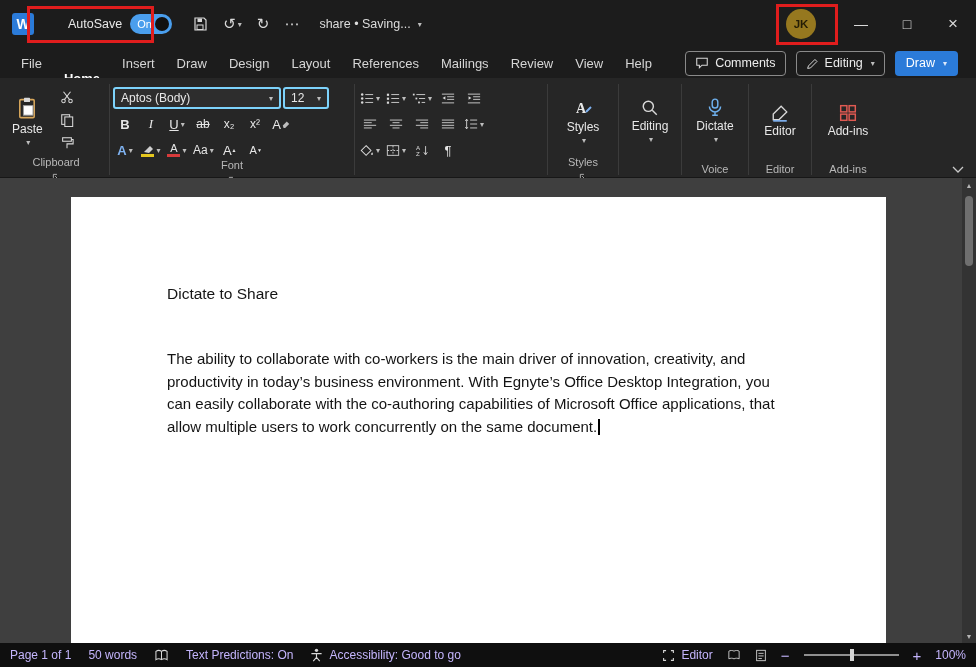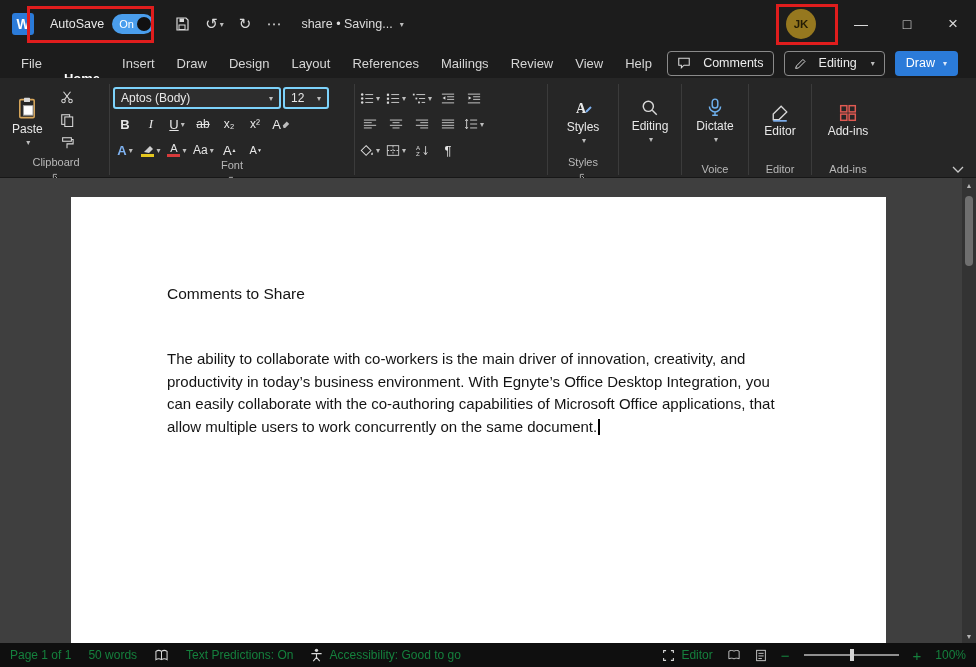--- a/index.html
+++ b/index.html
@@ -6,21 +6,21 @@
   html,body { width: 976px; height: 667px; overflow: hidden; }
   body { font-family: "Liberation Sans", sans-serif; background:#000; }
   .app { position: relative; width: 976px; height: 667px; background:#262626; overflow:hidden; }
 
   
   .titlebar { position:absolute; top:0; left:0; right:0; height:48px; background:#1c1c1c;
               display:flex; align-items:center; padding-left:12px; color:#e4e4e4; }
   .word-logo { width:22px; height:22px; background:#2b7bd9; border-radius:3px; color:#fff;
                font-weight:bold; font-size:14px; display:flex; align-items:center; justify-content:center; }
   .autosave { display:flex; align-items:center; gap:8px; margin-left:16px; }
-  .autosave-label { font-size:12.5px; color:#e8e8e8; }
+  .autosave-label { font-size:12.5px; color:#e8e8e8;margin-left:18px; }
   .toggle { width:42px; height:20px; background:#4a9eed; border-radius:10px; position:relative;
             display:flex; align-items:center; cursor:pointer; }
   .toggle-on-text { color:#fff; font-size:11px; margin-left:7px; }
   .toggle-knob { position:absolute; right:3px; width:14px; height:14px; border-radius:50%; background:#111; }
   .qat { display:flex; align-items:center; gap:15px; margin-left:20px; }
   .qat-btn { display:flex; align-items:center; color:#d9d9d9; font-size:15px; cursor:pointer; }
   .chev { font-size:8px; color:#bdbdbd; margin-left:2px; }
   .doc-status { margin-left:20px; font-size:12.5px; color:#dcdcdc; display:flex; align-items:center; gap:5px; }
   .search-box { position:absolute; left:432px; top:9px; width:264px; height:30px; background:#3a3a3a;
                 border:1px solid #5b5b5b; border-radius:6px; display:flex; align-items:center;
@@ -37,21 +37,21 @@
 
   
   .menubar { position:absolute; top:48px; left:0; right:0; height:30px; background:#1c1c1c;
              display:flex; align-items:center; padding:0 10px; }
   .menu-item { position:relative; padding:5px 11px; font-size:13px; color:#d6d6d6; cursor:pointer; }
   .menu-item.active { color:#fff; font-weight:bold;margin-top:31px; }
   .menu-underline { position:absolute; left:10px; right:10px; bottom:-2px; height:3px;
                     background:#4a9eed; border-radius:2px; }
   .menu-right { margin-left:auto; display:flex; align-items:center; gap:10px; padding-right:8px; }
   .pill-btn { height:25px; border:1px solid #8a8a8a; border-radius:4px; display:flex; align-items:center;
-              gap:12px; padding:0 9px; color:#ececec; font-size:12.5px; cursor:pointer; background:transparent; }
+              gap:6px; padding:0 9px; color:#ececec; font-size:12.5px; cursor:pointer; background:transparent; }
   .share-btn { height:25px; background:#2b7bd9; border:none; border-radius:4px; display:flex; align-items:center;
                gap:6px; padding:0 11px; color:#fff; font-size:12.5px; cursor:pointer; }
 
   
   .ribbon { position:absolute; top:78px; left:0; right:0; height:100px; background:#262626;
             border-bottom:1px solid #171717; display:flex; padding:4px 4px 0 6px; }
   .rgroup { display:flex; flex-direction:column; }
   .rbody { flex:1; display:flex; }
   .rfoot { height:17px; display:flex; align-items:center; justify-content:center; gap:5px;
            color:#b8b8b8; font-size:11px;flex-direction:column; }
@@ -81,21 +81,21 @@
   .doc-para { font-size:15px; line-height:22.5px; }
   .caret { display:inline-block; width:1.5px; height:16px; background:#000; vertical-align:-3px; margin-left:1px; }
   .scrollbar { position:absolute; right:0; top:0; bottom:0; width:14px; background:#333; }
   .scroll-arrow { position:absolute; left:0; width:14px; height:14px; display:flex; align-items:center;
                   justify-content:center; color:#b5b5b5; font-size:7px; cursor:pointer; }
   .scroll-thumb { position:absolute; left:3px; width:8px; top:18px; height:70px; background:#6f6f6f;
                   border-radius:4px; cursor:grab; }
 
   
   .statusbar { position:absolute; left:0; right:0; bottom:0; height:24px; background:#0f0f0f;
-               display:flex; align-items:center; padding:0 10px; gap:17px; color:#15803d; font-size:12px; }
+               display:flex; align-items:center; padding:0 10px; gap:17px; color:#c4b5fd; font-size:12px; }
   .sb-item { display:flex; align-items:center; gap:6px; cursor:pointer; white-space:nowrap; }
   .sb-right { margin-left:auto; display:flex; align-items:center; gap:14px; }
   .zoom-slider { width:95px; height:2px; background:#8f8f8f; position:relative; cursor:pointer; }
   .zoom-thumb { position:absolute; left:46px; top:-5px; width:4px; height:12px; background:#d4d4d4; }
 
   
   .red-box { position:absolute; border:3px solid #e01d1d; pointer-events:none; z-index:50; }
   .red-autosave { left:27px; top:6px; width:127px; height:37px; }
   .red-avatar { left:776px; top:4px; width:62px; height:41px; }
 
@@ -536,21 +536,21 @@
     <span class="collapse-ribbon">
       <svg width="12" height="8" viewBox="0 0 12 8">
           <path d="M1 1l5 5 5-5" fill="none" stroke="#c9c9c9" stroke-width="1.3"></path>
         </svg>
     </span>
   </div>
 
   <div class="canvas">
     <div class="page">
       <div class="page-inner">
-        <div class="doc-title">Comments to Share</div>
+        <div class="doc-title">Dictate to Share</div>
         <div class="doc-para">
           <span>The ability to collaborate with co-workers is the main driver of innovation, creativity, and productivity in today’s business environment. With Egnyte’s Office Desktop Integration, you can easily collaborate with the co-authoring capabilities of Microsoft Office applications, that allow multiple users to work concurrently on the same document.</span><span class="caret"></span>
         </div>
       </div>
     </div>
     <div class="scrollbar">
       <span class="scroll-arrow" style="top:0">▲</span>
       <span class="scroll-thumb"></span>
       <span class="scroll-arrow" style="bottom:0">▼</span>
     </div>

